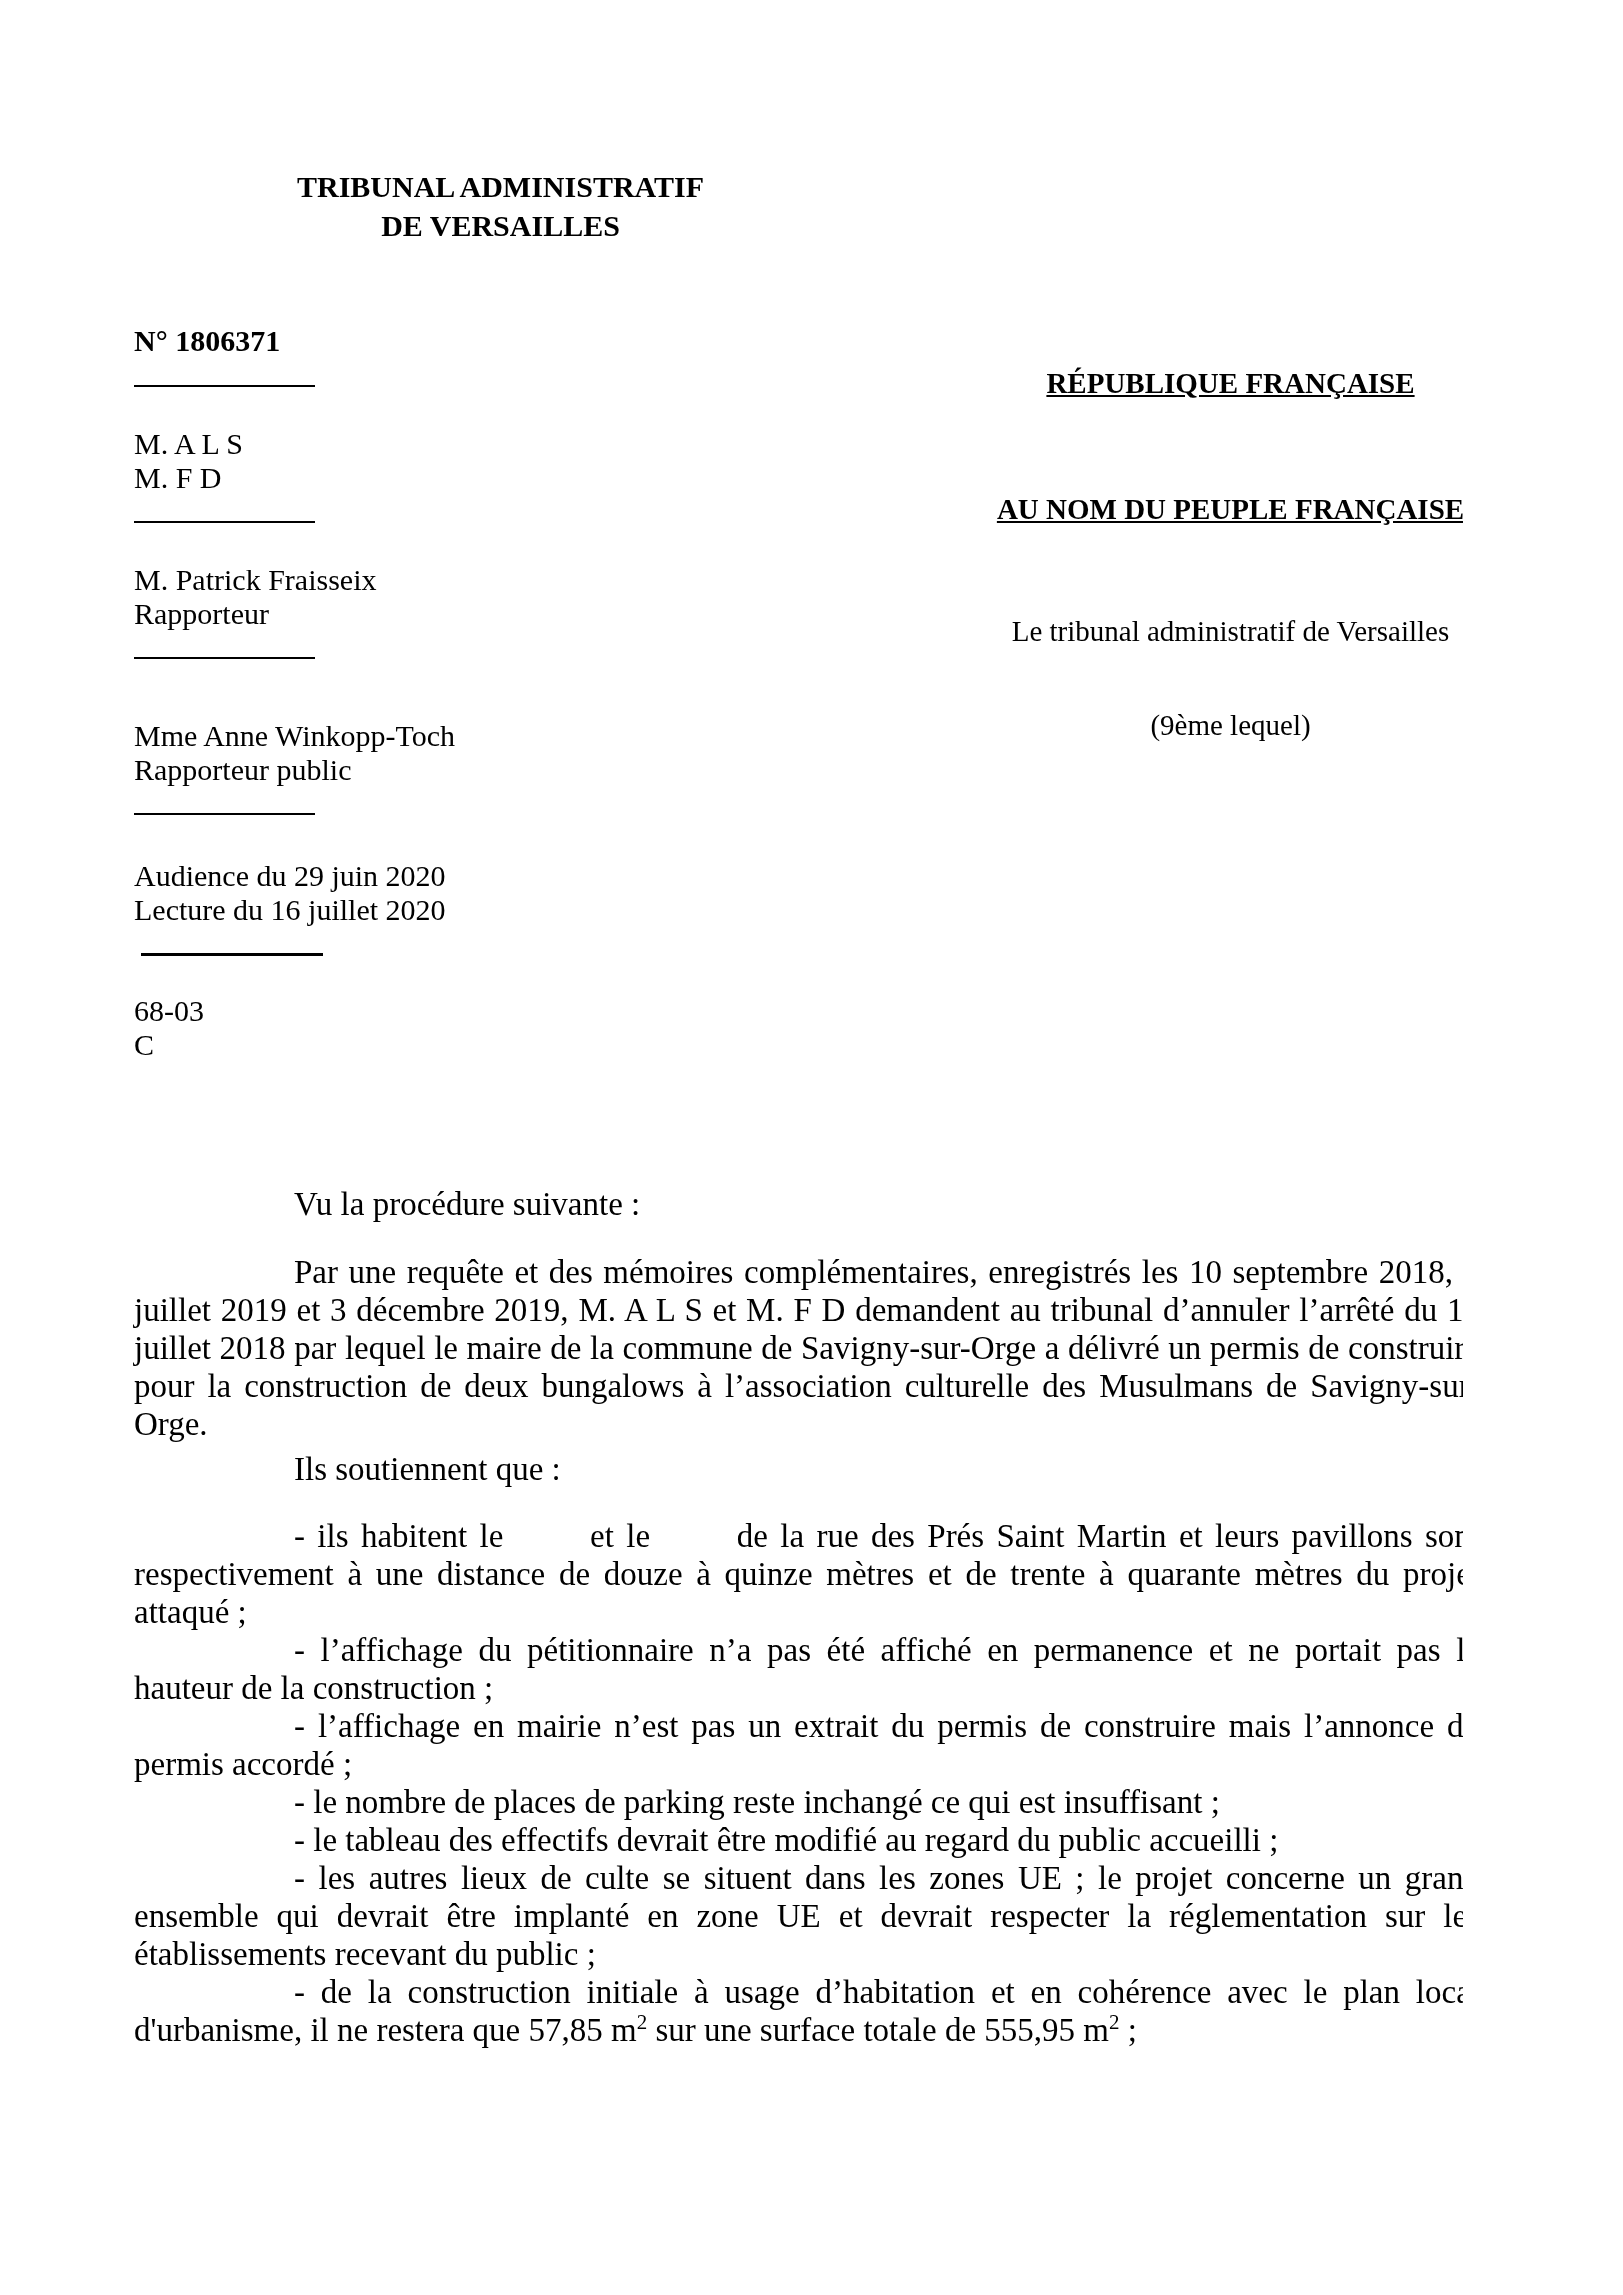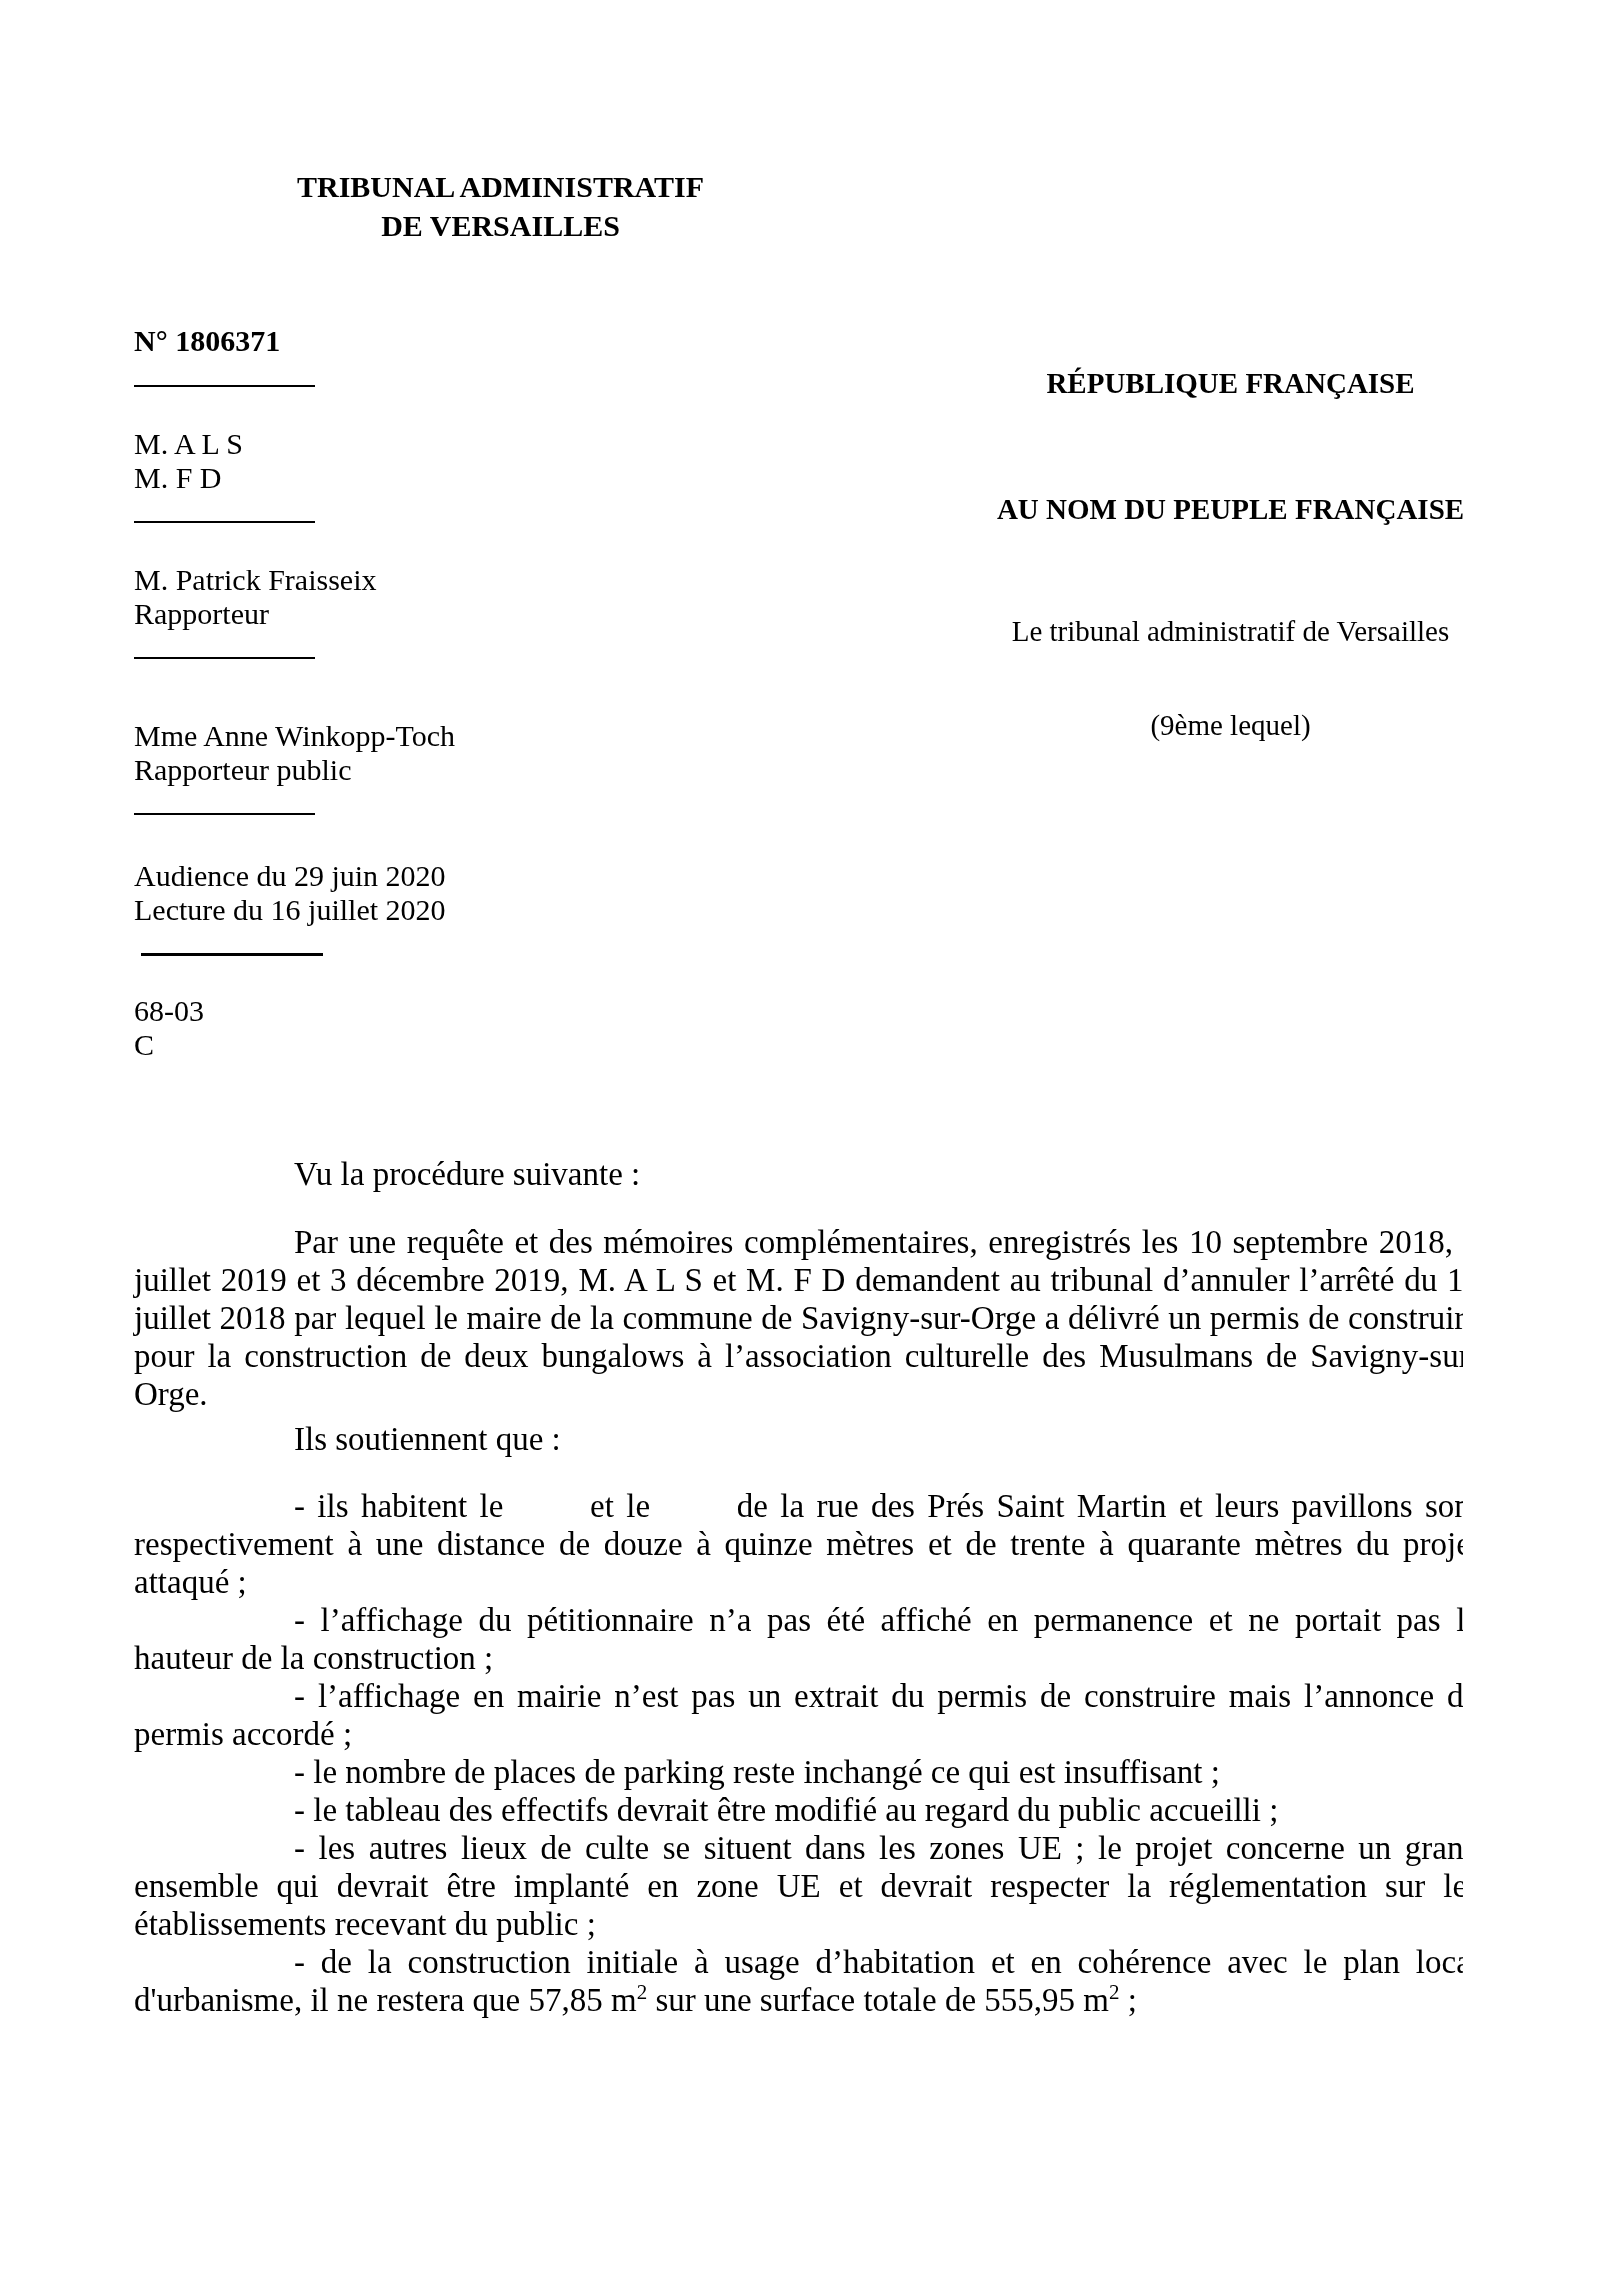--- a/index.html
+++ b/index.html
@@ -41,25 +41,25 @@
   
   .right-col {
     position: absolute;
     left: 910px; top: 0;
     width: 641px;
     text-align: center;
     font-size: 29px;
     line-height: 37px;
   }
   .right-col > div { position: absolute; left: 0; width: 100%; }
-  .bold { font-weight: bold; }
+  .bold { font-weight: bold; text-decoration: underline; }
   
   .doc-body {
     position: absolute;
-    left: 134px; top: 1155px;
+    left: 134px; top: 1185px;
     width: 1346px;
     font-size: 33px;
     line-height: 38px;
     text-align: justify;
   }
   .doc-body p { margin: 0; text-indent: 160px; }
   .doc-body p.request { margin-top: 29.5px; }
   .doc-body p.claims-heading { margin-top: 7px; }
   .claims { margin-top: 29.5px; }
   sup.sq {

